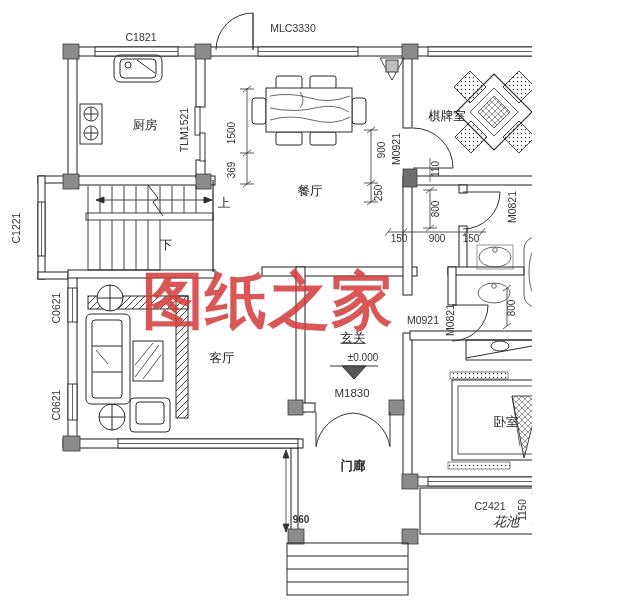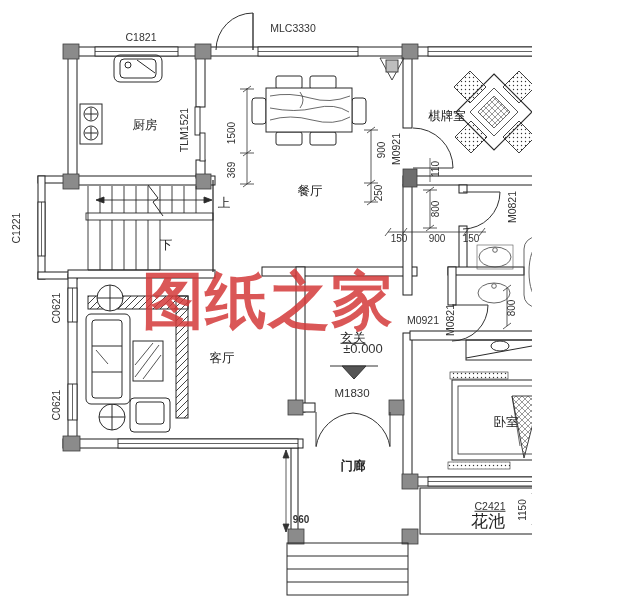--- a/index.html
+++ b/index.html
@@ -306,34 +306,34 @@
 
 <div class="lbl code z" style="left:141px;top:37px;">C1821</div>
 <div class="lbl code z" style="left:293px;top:28px;">MLC3330</div>
 <div class="lbl code v z" style="left:590px;top:117px;">C2121</div>
 <div class="lbl code v z" style="left:585px;top:222px;">C0921</div>
 <div class="lbl code v z" style="left:585px;top:303px;">C0921</div>
 <div class="lbl code v z" style="left:16px;top:228px;">C1221</div>
 <div class="lbl code v z" style="left:56px;top:308px;">C0621</div>
 <div class="lbl code v z" style="left:56px;top:405px;">C0621</div>
 <div class="lbl code v z" style="left:184px;top:130px;">TLM1521</div>
-<div class="lbl code z" style="left:490px;top:506px;text-decoration:underline;">C2421</div>
+<div class="lbl code z" style="left:490px;top:506px;">C2421</div>
 
 <div class="lbl room z" style="left:145px;top:125px;">厨房</div>
 <div class="lbl room z" style="left:310px;top:170px;margin-top:21px;">餐厅</div>
 <div class="lbl room z" style="left:447px;top:116px;">棋牌室</div>
 <div class="lbl room z" style="left:222px;top:358px;">客厅</div>
 <div class="lbl room z" style="left:353px;top:338px;text-decoration:underline;">玄关</div>
 <div class="lbl room z" style="left:353px;top:466px;font-weight:bold;">门廊</div>
 <div class="lbl room z" style="left:506px;top:422px;">卧室</div>
-<div class="lbl room z" style="left:488px;top:521px;font-size:17px;">花池</div>
+<div class="lbl room z" style="left:506px;top:521px;font-size:13px;font-style:italic;">花池</div>
 
 <div class="lbl room z" style="left:224px;top:203px;">上</div>
 <div class="lbl room z" style="left:166px;top:245px;">下</div>
-<div class="lbl code z" style="left:363px;top:348px;font-size:13px;">±0.000</div>
+<div class="lbl code z" style="left:363px;top:358px;font-size:10px;">±0.000</div>
 <div class="lbl code z" style="left:352px;top:394px;font-size:11.5px;">M1830</div>
 
 <div class="lbl code v z" style="left:396px;top:149px;">M0921</div>
 <div class="lbl code z" style="left:423px;top:320px;">M0921</div>
 <div class="lbl code v z" style="left:512px;top:207px;">M0821</div>
 <div class="lbl code v z" style="left:450px;top:320px;">M0821</div>
 
 <div class="lbl dim v z" style="left:232px;top:133px;">1500</div>
 <div class="lbl dim v z" style="left:232px;top:170px;">369</div>
 <div class="lbl dim v z" style="left:382px;top:150px;">900</div>

